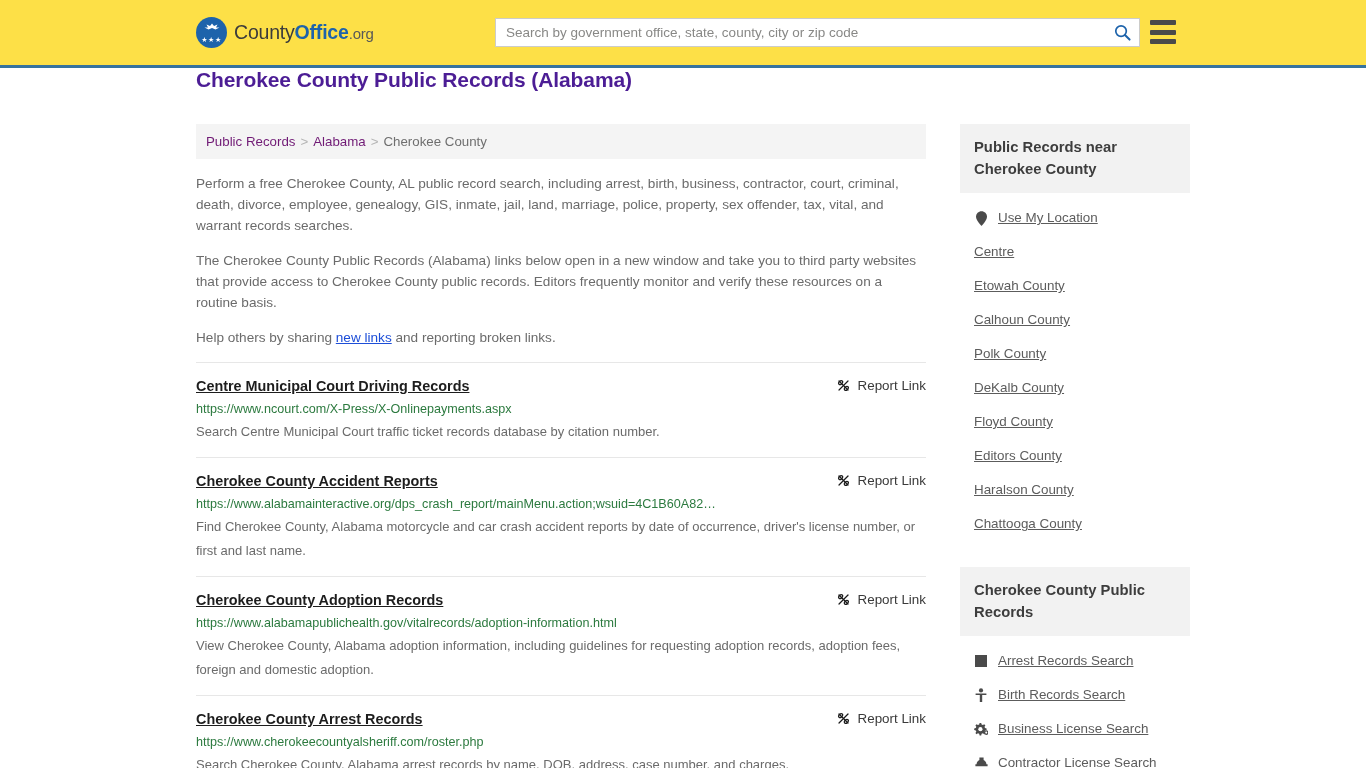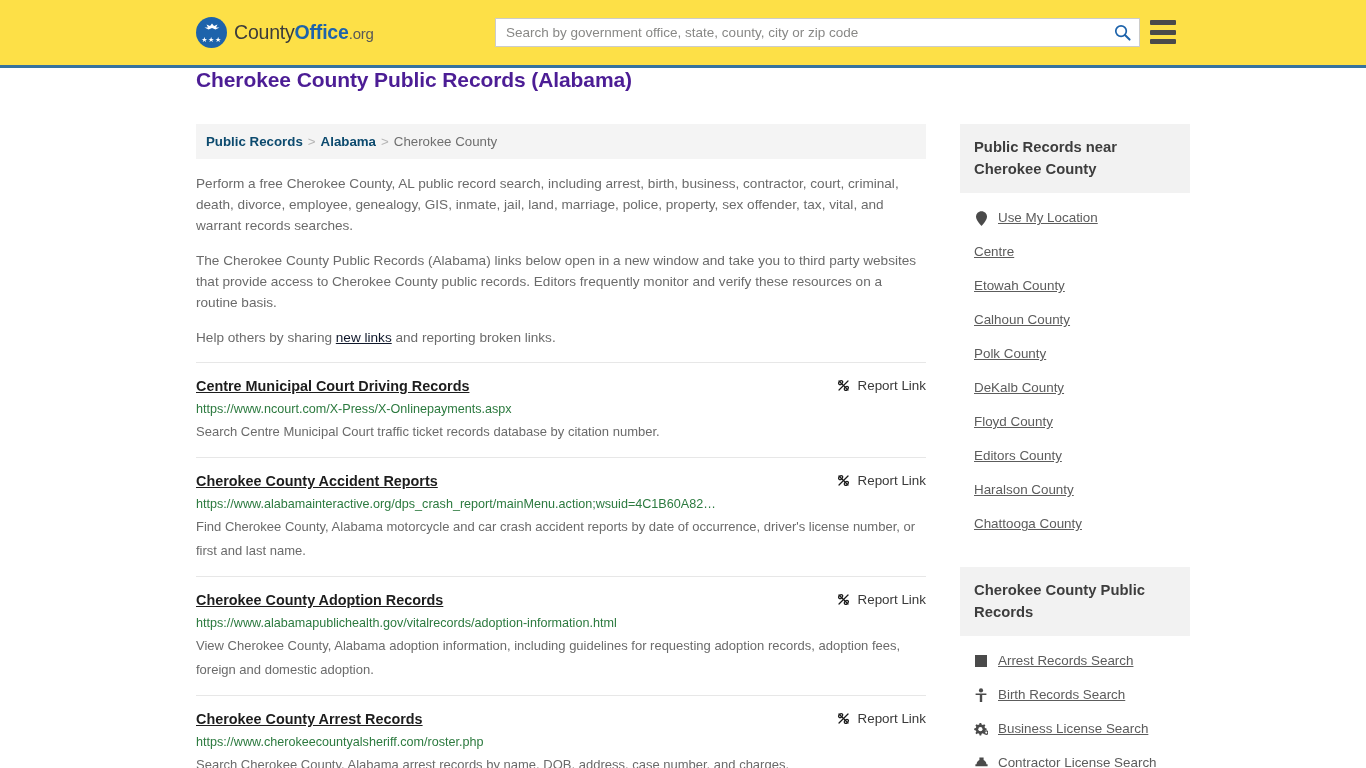--- a/index.html
+++ b/index.html
@@ -131,35 +131,34 @@
   }
 
   .breadcrumb {
     background: #f4f4f4;
     padding: 10px 10px;
     font-size: 13.3px;
     color: #7d7d7d;
     margin-bottom: 14px;
   }
   .breadcrumb a {
-    color: #0c4a6e;
+    color: #701a75;
     text-decoration: none;
-    font-weight: bold;
   }
   .breadcrumb .sep { color: #b4b4b4; padding: 0 5px; }
   .breadcrumb .current { color: #6f6f6f; }
 
   p.intro {
     font-size: 13.6px;
     line-height: 21px;
     color: #6b6b6b;
     margin: 2px 0 14px 0;
   }
   p.intro a.inline-link {
-    color: #0f172a;
+    color: #1d4ed8;
     text-decoration: underline;
   }
 
   
   .result {
     border-top: 1px solid #e7e7e7;
     padding: 14px 0 13px 0;
     position: relative;
   }
   .result:first-of-type { border-top: 1px solid #e7e7e7; }

